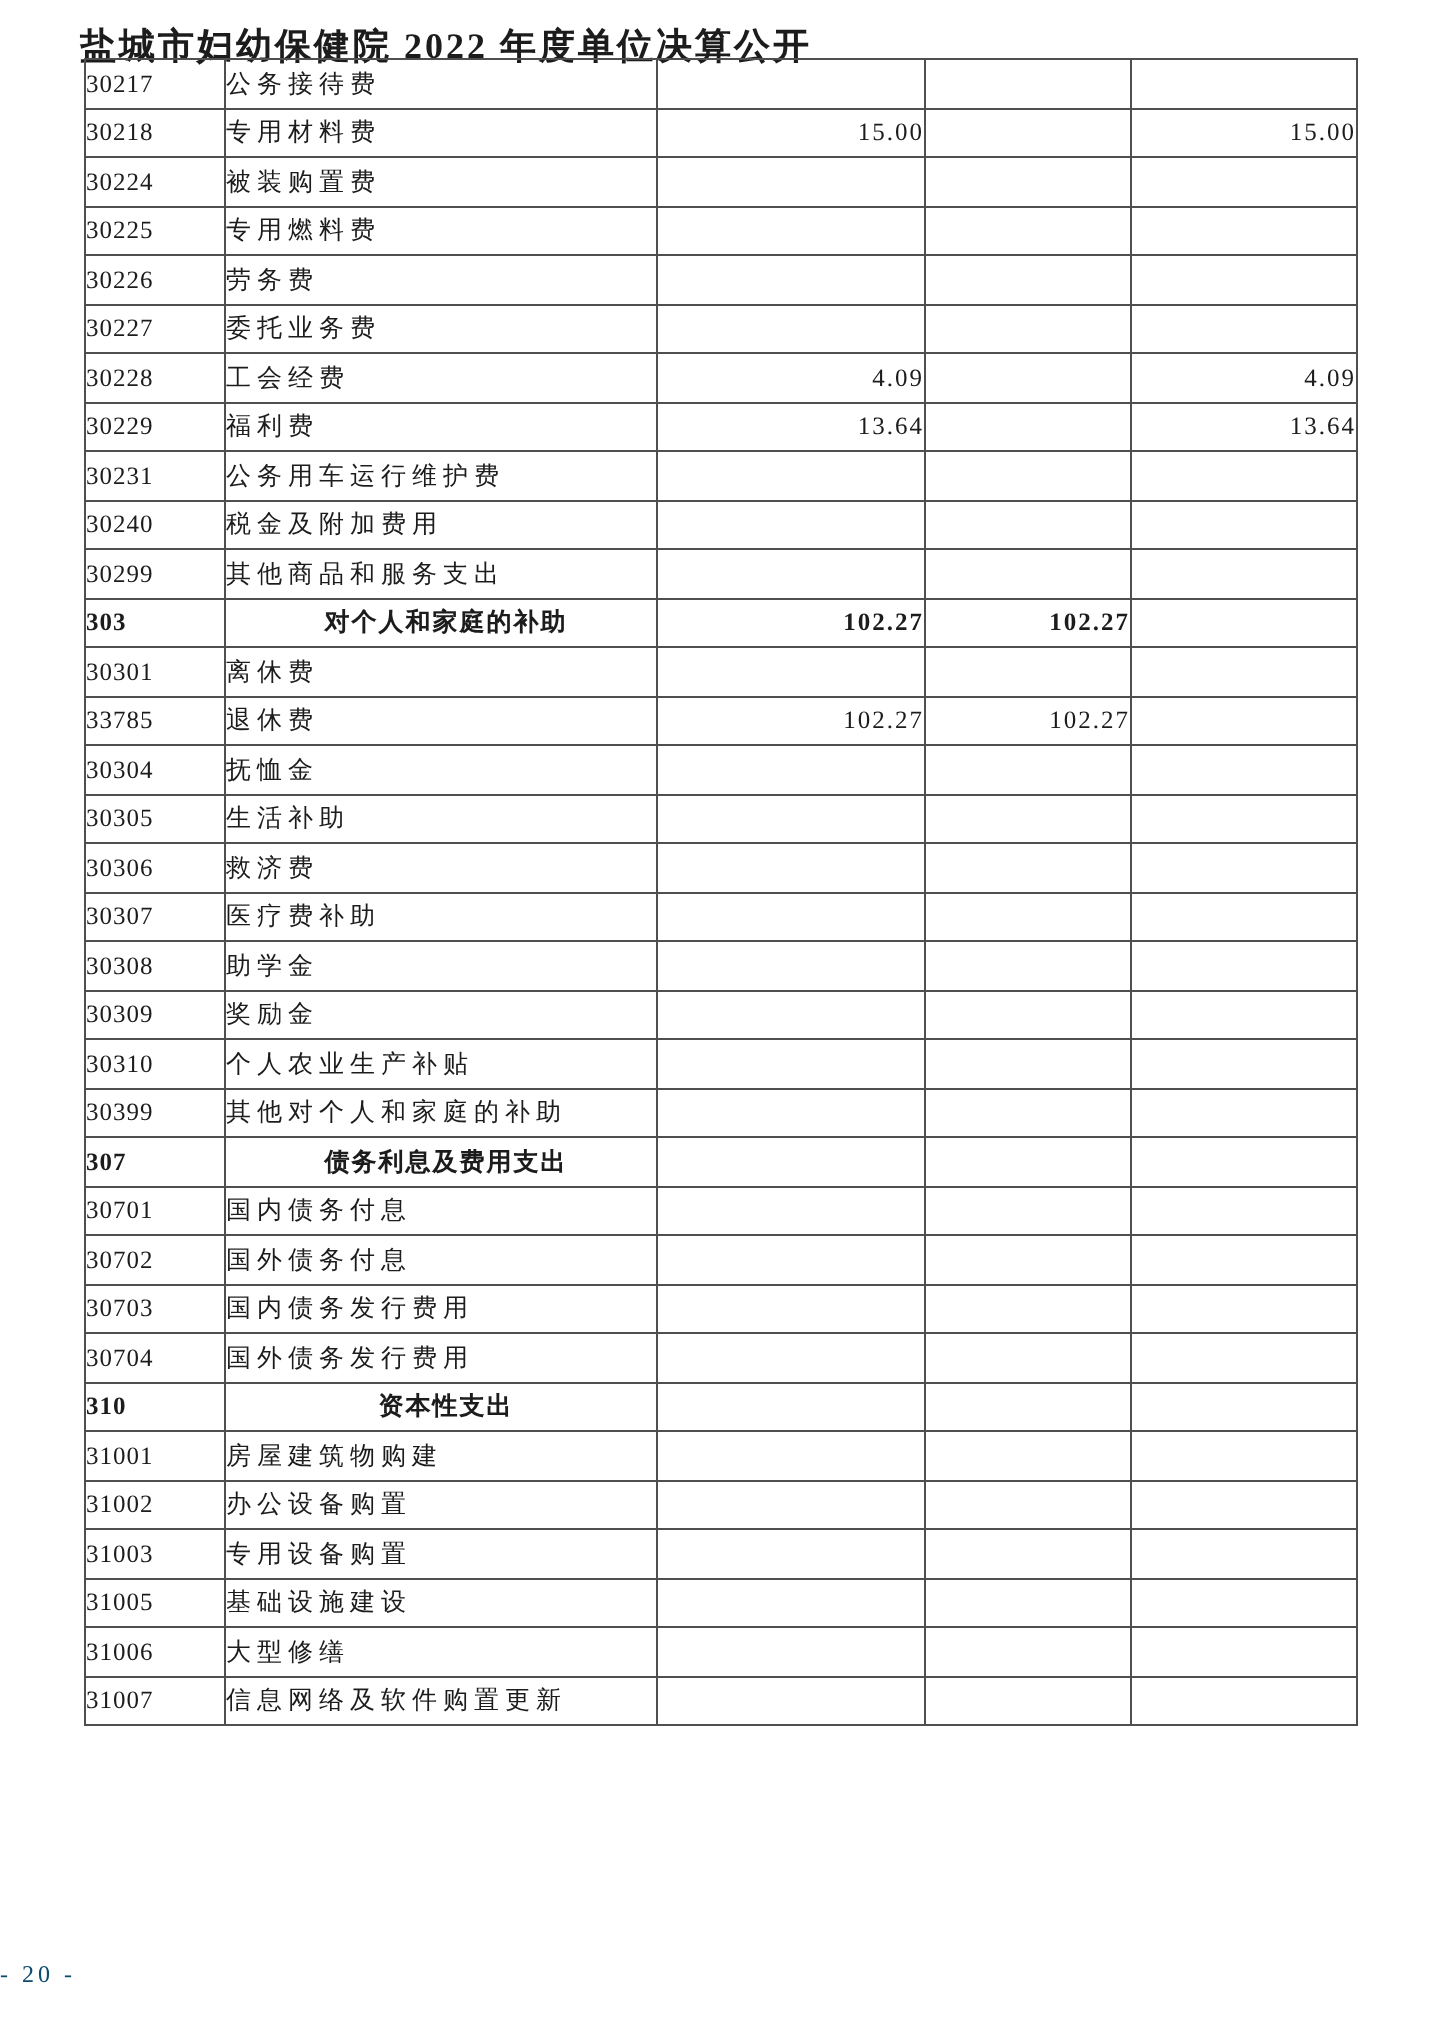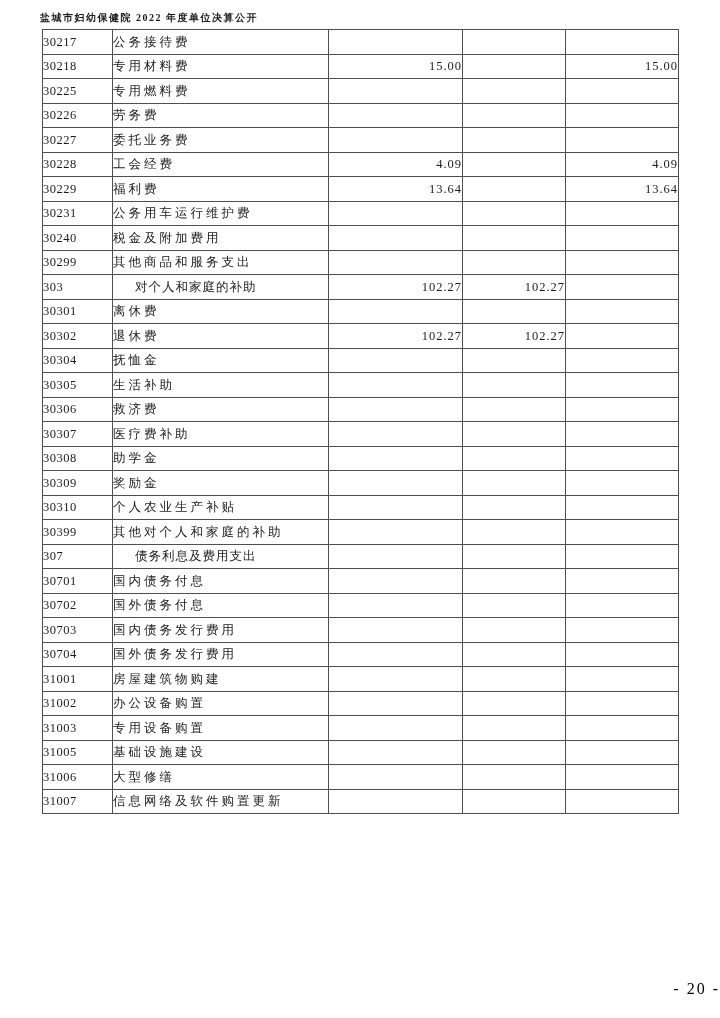--- a/index.html
+++ b/index.html
@@ -7,21 +7,21 @@
     width:720px;height:1018px;
     background:#ffffff;
     position:relative;
     font-family:"Liberation Serif","DejaVu Serif",serif;
     color:#1c1c1c;
     overflow:hidden;
   }
   .page-title{
     position:absolute;
     left:40px;top:11px;
-    font-size:10px;
+    font-size:18px;
     font-weight:bold;
     letter-spacing:1.5px;
     white-space:nowrap;
   }
   table.acct{
     position:absolute;
     left:42px;top:29px;
     width:636px;
     border-collapse:collapse;
     table-layout:fixed;
@@ -31,29 +31,29 @@
     height:23.5px;
     padding:0;
     font-size:12.5px;
     line-height:1;
     overflow:hidden;
     white-space:nowrap;
   }
   td.col-code{padding-left:4px;letter-spacing:0.5px;}
   td.col-name{padding-left:24px;letter-spacing:3px;}
   td.col-num{text-align:right;padding-right:7px;letter-spacing:1px;}
-  tr.section td{font-weight:normal;}
-  tr.section td.col-name{padding-left:22px;letter-spacing:1px;}
+  tr.section td{font-weight:bold;}
+  tr.section td.col-name{padding-left:5px;letter-spacing:1px;text-align:center;}
   .page-footer{
     position:absolute;
     left:0;top:980px;
     width:720px;
-    text-align:right;
-    font-size:16px;
-    color:#000000;
+    text-align:left;
+    font-size:12px;
+    color:#0c4a6e;
     letter-spacing:2px;
   }
 </style>
 </head>
 <body>
 
 <div class="page-title">盐城市妇幼保健院 2022 年度单位决算公开</div>
 
 <table class="acct">
   <colgroup>
@@ -72,20 +72,27 @@
         <td class="col-num"></td>
       </tr>
       <tr>
         <td class="col-code">30218</td>
         <td class="col-name">专用材料费</td>
         <td class="col-num">15.00</td>
         <td class="col-num"></td>
         <td class="col-num">15.00</td>
       </tr>
       <tr>
+        <td class="col-code">30224</td>
+        <td class="col-name">被装购置费</td>
+        <td class="col-num"></td>
+        <td class="col-num"></td>
+        <td class="col-num"></td>
+      </tr>
+      <tr>
         <td class="col-code">30225</td>
         <td class="col-name">专用燃料费</td>
         <td class="col-num"></td>
         <td class="col-num"></td>
         <td class="col-num"></td>
       </tr>
       <tr>
         <td class="col-code">30226</td>
         <td class="col-name">劳务费</td>
         <td class="col-num"></td>
@@ -142,21 +149,21 @@
         <td class="col-num"></td>
       </tr>
       <tr>
         <td class="col-code">30301</td>
         <td class="col-name">离休费</td>
         <td class="col-num"></td>
         <td class="col-num"></td>
         <td class="col-num"></td>
       </tr>
       <tr>
-        <td class="col-code">30302</td>
+        <td class="col-code">33785</td>
         <td class="col-name">退休费</td>
         <td class="col-num">102.27</td>
         <td class="col-num">102.27</td>
         <td class="col-num"></td>
       </tr>
       <tr>
         <td class="col-code">30304</td>
         <td class="col-name">抚恤金</td>
         <td class="col-num"></td>
         <td class="col-num"></td>
@@ -235,20 +242,27 @@
       <tr>
         <td class="col-code">30703</td>
         <td class="col-name">国内债务发行费用</td>
         <td class="col-num"></td>
         <td class="col-num"></td>
         <td class="col-num"></td>
       </tr>
       <tr>
         <td class="col-code">30704</td>
         <td class="col-name">国外债务发行费用</td>
+        <td class="col-num"></td>
+        <td class="col-num"></td>
+        <td class="col-num"></td>
+      </tr>
+      <tr class="section">
+        <td class="col-code">310</td>
+        <td class="col-name">资本性支出</td>
         <td class="col-num"></td>
         <td class="col-num"></td>
         <td class="col-num"></td>
       </tr>
       <tr>
         <td class="col-code">31001</td>
         <td class="col-name">房屋建筑物购建</td>
         <td class="col-num"></td>
         <td class="col-num"></td>
         <td class="col-num"></td>

